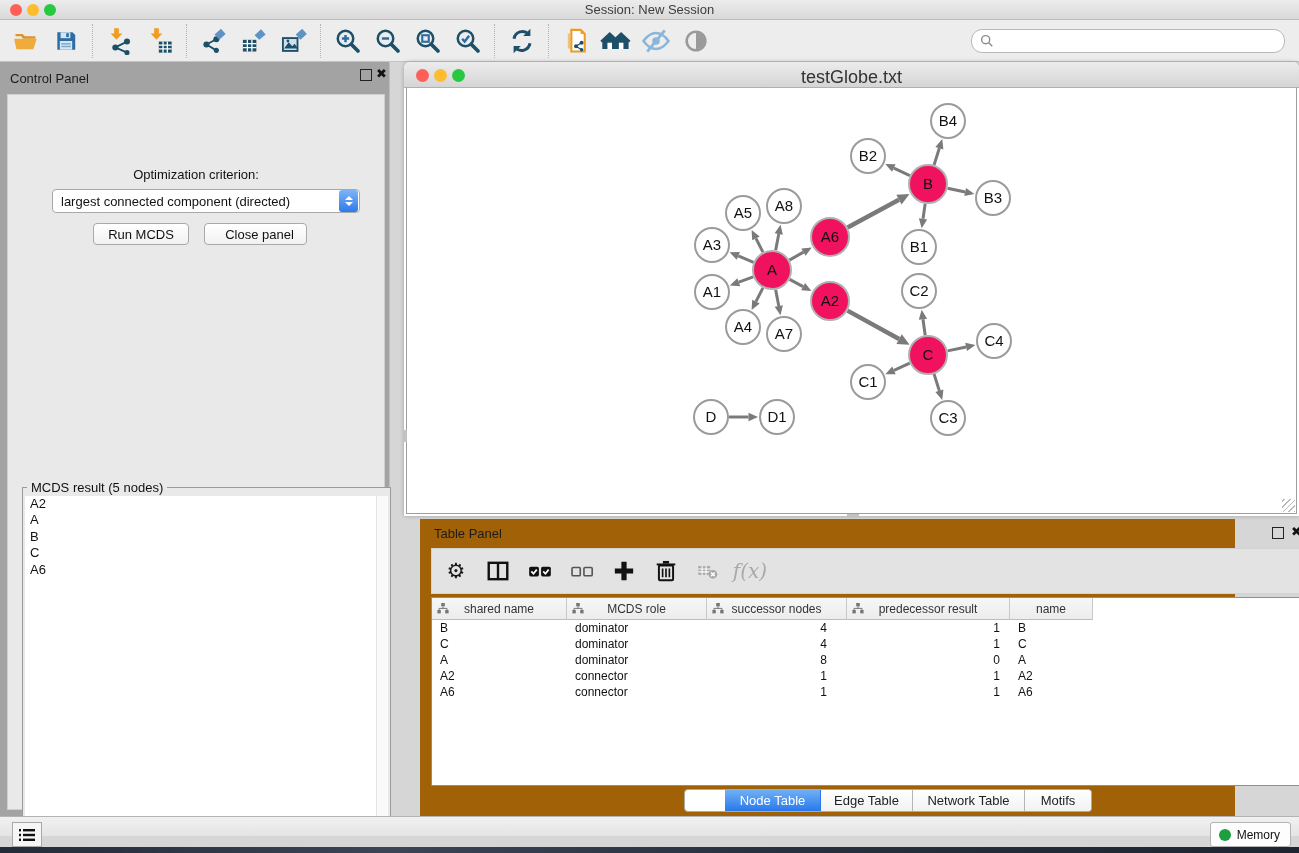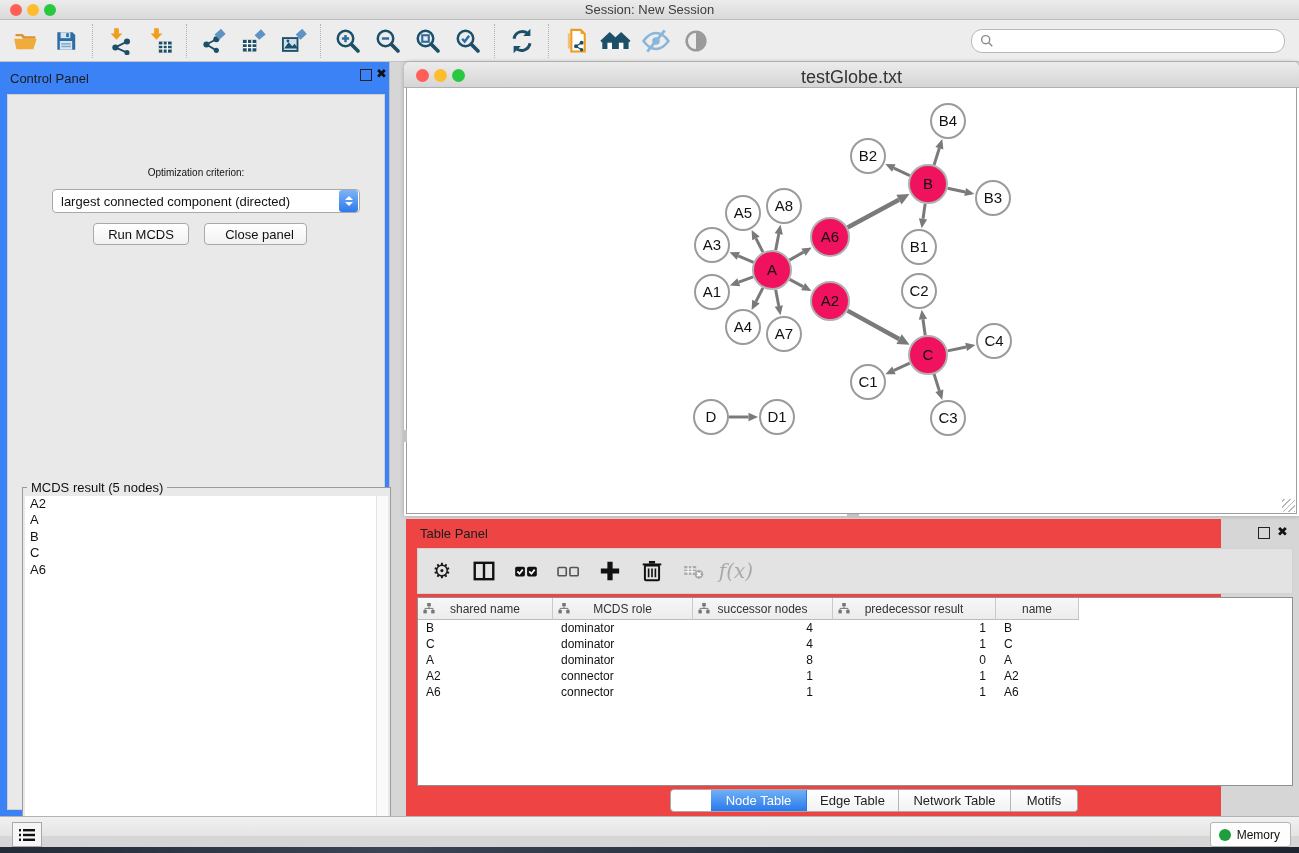--- a/index.html
+++ b/index.html
@@ -14,31 +14,31 @@
   
   .toolbar{position:absolute;left:0;top:20px;width:100%;height:42px;background:#ededed;
     border-bottom:1px solid #c3c3c3;display:flex;align-items:center;padding:0 6px;box-sizing:border-box;}
   .tbtn{width:40px;height:34px;display:flex;align-items:center;justify-content:center;flex:0 0 auto;}
   .tbtn svg{display:block;}
   .tsep{width:1px;height:34px;border-left:1px dotted #b3b3b3;margin:0 6px;flex:0 0 auto;}
   .searchbox{margin-left:auto;margin-right:8px;width:296px;height:22px;background:#fff;
     border:1px solid #b9b9b9;border-radius:11px;display:flex;align-items:center;padding:0 8px;}
   .searchbox input{border:none;outline:none;flex:1;font-size:12px;background:transparent;}
   
-  .cpanel{position:absolute;left:0;top:62px;width:390px;height:754px;background:#3b82f6;border-right:1px solid #bdbdbd;box-sizing:border-box;}
+  .cpanel{position:absolute;left:0;top:62px;width:390px;height:754px;background:#a3a3a3;border-right:1px solid #bdbdbd;box-sizing:border-box;}
   .cpanel-title{position:absolute;left:10px;top:9px;font-size:13px;color:#1c1c1c;}
   .win-float{position:absolute;width:10px;height:10px;border:1.6px solid #222;top:7px;background:transparent;}
   .win-close{position:absolute;top:4px;font-size:13px;font-weight:bold;color:#111;line-height:15px;}
   .seg{position:absolute;display:flex;height:21px;border:1px solid #a9a9a9;border-radius:4px;overflow:hidden;background:#fff;}
   .seg .tab{display:flex;align-items:center;justify-content:center;font-size:13px;color:#222;
     background:linear-gradient(#ffffff,#f2f2f2);border-right:1px solid #b5b5b5;box-sizing:border-box;}
   .seg .tab:last-child{border-right:none;}
   .seg .tab.active{background:linear-gradient(#6fb0f5,#2a79ec);color:#fff;border-right-color:#2a79ec;}
   .cp-inner{position:absolute;left:7px;top:32px;width:376px;height:714px;background:#e9e9e9;border:1px solid #cfcfcf;}
-  .opt-label{position:absolute;left:0;width:100%;top:72px;text-align:center;font-size:10px;color:#111;}
+  .opt-label{position:absolute;left:0;width:100%;top:72px;text-align:center;font-size:13px;color:#111;}
   .opt-select{position:absolute;left:44px;top:94px;width:308px;height:24px;background:#fff;border:1px solid #a9a9a9;
     border-radius:4px;box-sizing:border-box;display:flex;align-items:center;}
   .opt-select .val{flex:1;font-size:13px;padding-left:8px;color:#111;white-space:nowrap;overflow:hidden;}
   .opt-select .stepper{width:19px;height:22px;border-radius:3px;margin-right:1px;
     background:linear-gradient(#7db4f6,#2d7aec);display:flex;flex-direction:column;align-items:center;justify-content:center;gap:2px;}
   .chev{width:0;height:0;border-left:4px solid transparent;border-right:4px solid transparent;}
   .chev.up{border-bottom:4px solid #fff;}
   .chev.dn{border-top:4px solid #fff;}
   .cp-btn{position:absolute;height:22px;background:linear-gradient(#ffffff,#f1f1f1);border:1px solid #a9a9a9;
     border-radius:4px;font-size:13px;color:#111;display:flex;align-items:center;justify-content:center;box-sizing:border-box;}
@@ -54,21 +54,21 @@
     background:linear-gradient(#ececec,#d5d5d5);border-bottom:1px solid #b0b0b0;box-sizing:border-box;}
   .net-titlebar .tl{position:absolute;top:6.5px;width:13px;height:13px;border-radius:50%;}
   .net-title-text{position:absolute;left:0;right:0;top:5px;text-align:center;font-size:18px;color:#333;}
   .net-canvas{position:absolute;left:2px;top:26px;width:891px;height:426px;background:#fff;
     border-left:1px solid #9e9e9e;border-right:1px solid #9e9e9e;border-bottom:1px solid #9e9e9e;box-sizing:border-box;}
   .grip{position:absolute;right:1px;bottom:1px;width:13px;height:13px;
     background:repeating-linear-gradient(-45deg,#b9b9b9 0 1px,transparent 1px 4px);}
   .split-v{position:absolute;left:-1px;top:368px;width:4px;height:12px;background:#c2c2c2;}
   .split-h{position:absolute;left:443px;bottom:-2px;width:12px;height:4px;background:#c2c2c2;}
   
-  .tpanel{position:absolute;left:406px;top:519px;width:815px;height:297px;background:#ef4444;}
+  .tpanel{position:absolute;left:420px;top:519px;width:815px;height:297px;background:#a16207;}
   .tpanel-title{position:absolute;left:14px;top:7px;font-size:13px;color:#1c1c1c;}
   .ttoolbar{position:absolute;left:11px;top:29px;width:876px;height:46px;background:#e3e3e3;
     border:1px solid #d2d2d2;box-sizing:border-box;display:flex;align-items:center;padding-left:10px;gap:14px;}
   .ttbtn{width:28px;height:28px;display:flex;align-items:center;justify-content:center;}
   .gear-glyph{font-size:21px;color:#1a1a1a;line-height:22px;}
   .fx-glyph{font-family:"DejaVu Serif","Liberation Serif",serif;font-style:italic;font-size:20px;color:#a9a9a9;}
   .tbl{position:absolute;left:11px;top:78px;width:876px;height:189px;background:#fff;border:1px solid #8f8f8f;box-sizing:border-box;}
   .tbl-head{display:grid;grid-template-columns:135px 140px 140px 163px 83px 1fr;height:22px;}
   .hcell{background:linear-gradient(#f7f7f7,#ececec);border-right:1px solid #c9c9c9;border-bottom:1px solid #bdbdbd;
     display:flex;align-items:center;font-size:12px;color:#333;position:relative;}

